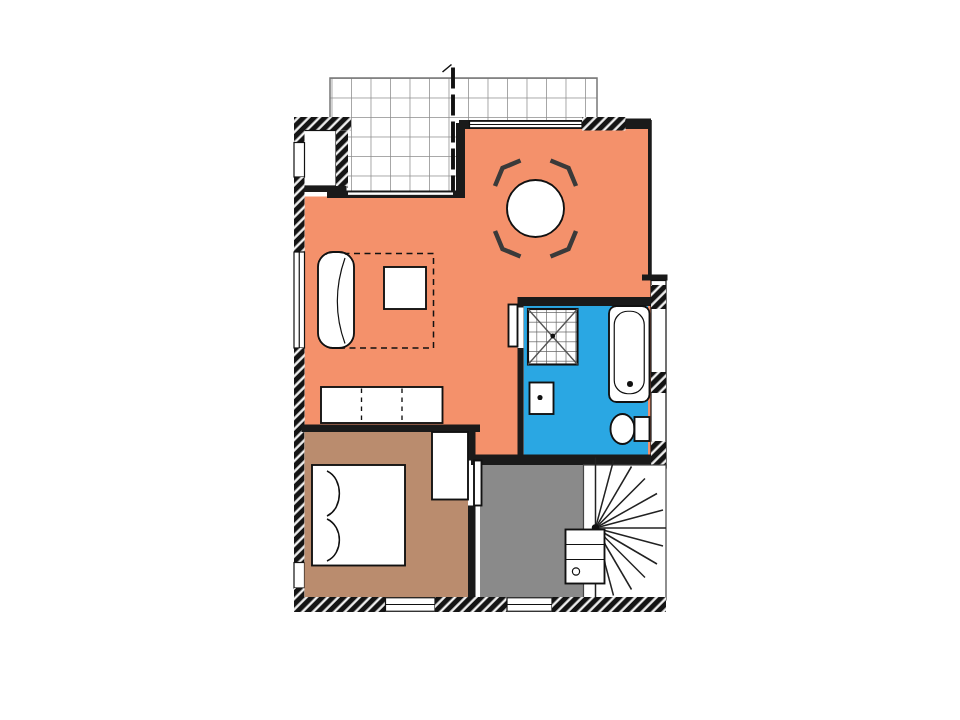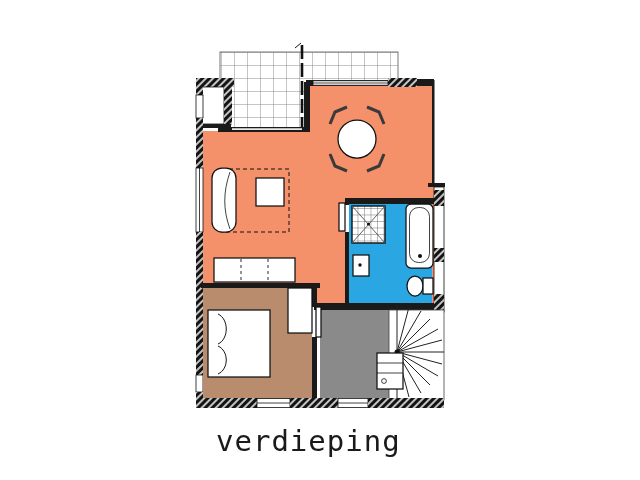--- a/index.html
+++ b/index.html
@@ -165,14 +165,13 @@
       <rect x="201" y="398" width="56" height="10" fill="url(#hatch)"></rect>
       <rect x="257" y="398.5" width="33" height="9" class="winbox"></rect>
       <line x1="257" y1="403" x2="290" y2="403" stroke="#111" stroke-width="0.8"></line>
       <rect x="290" y="398" width="48" height="10" fill="url(#hatch)"></rect>
       <rect x="338" y="398.5" width="30" height="9" class="winbox"></rect>
       <line x1="338" y1="403" x2="368" y2="403" stroke="#111" stroke-width="0.8"></line>
       <rect x="368" y="398" width="76" height="10" fill="url(#hatch)"></rect>
     </g>
   </svg>
 
-  <div class="title">verdieping</div>
 </div>
 
 </body></html>

